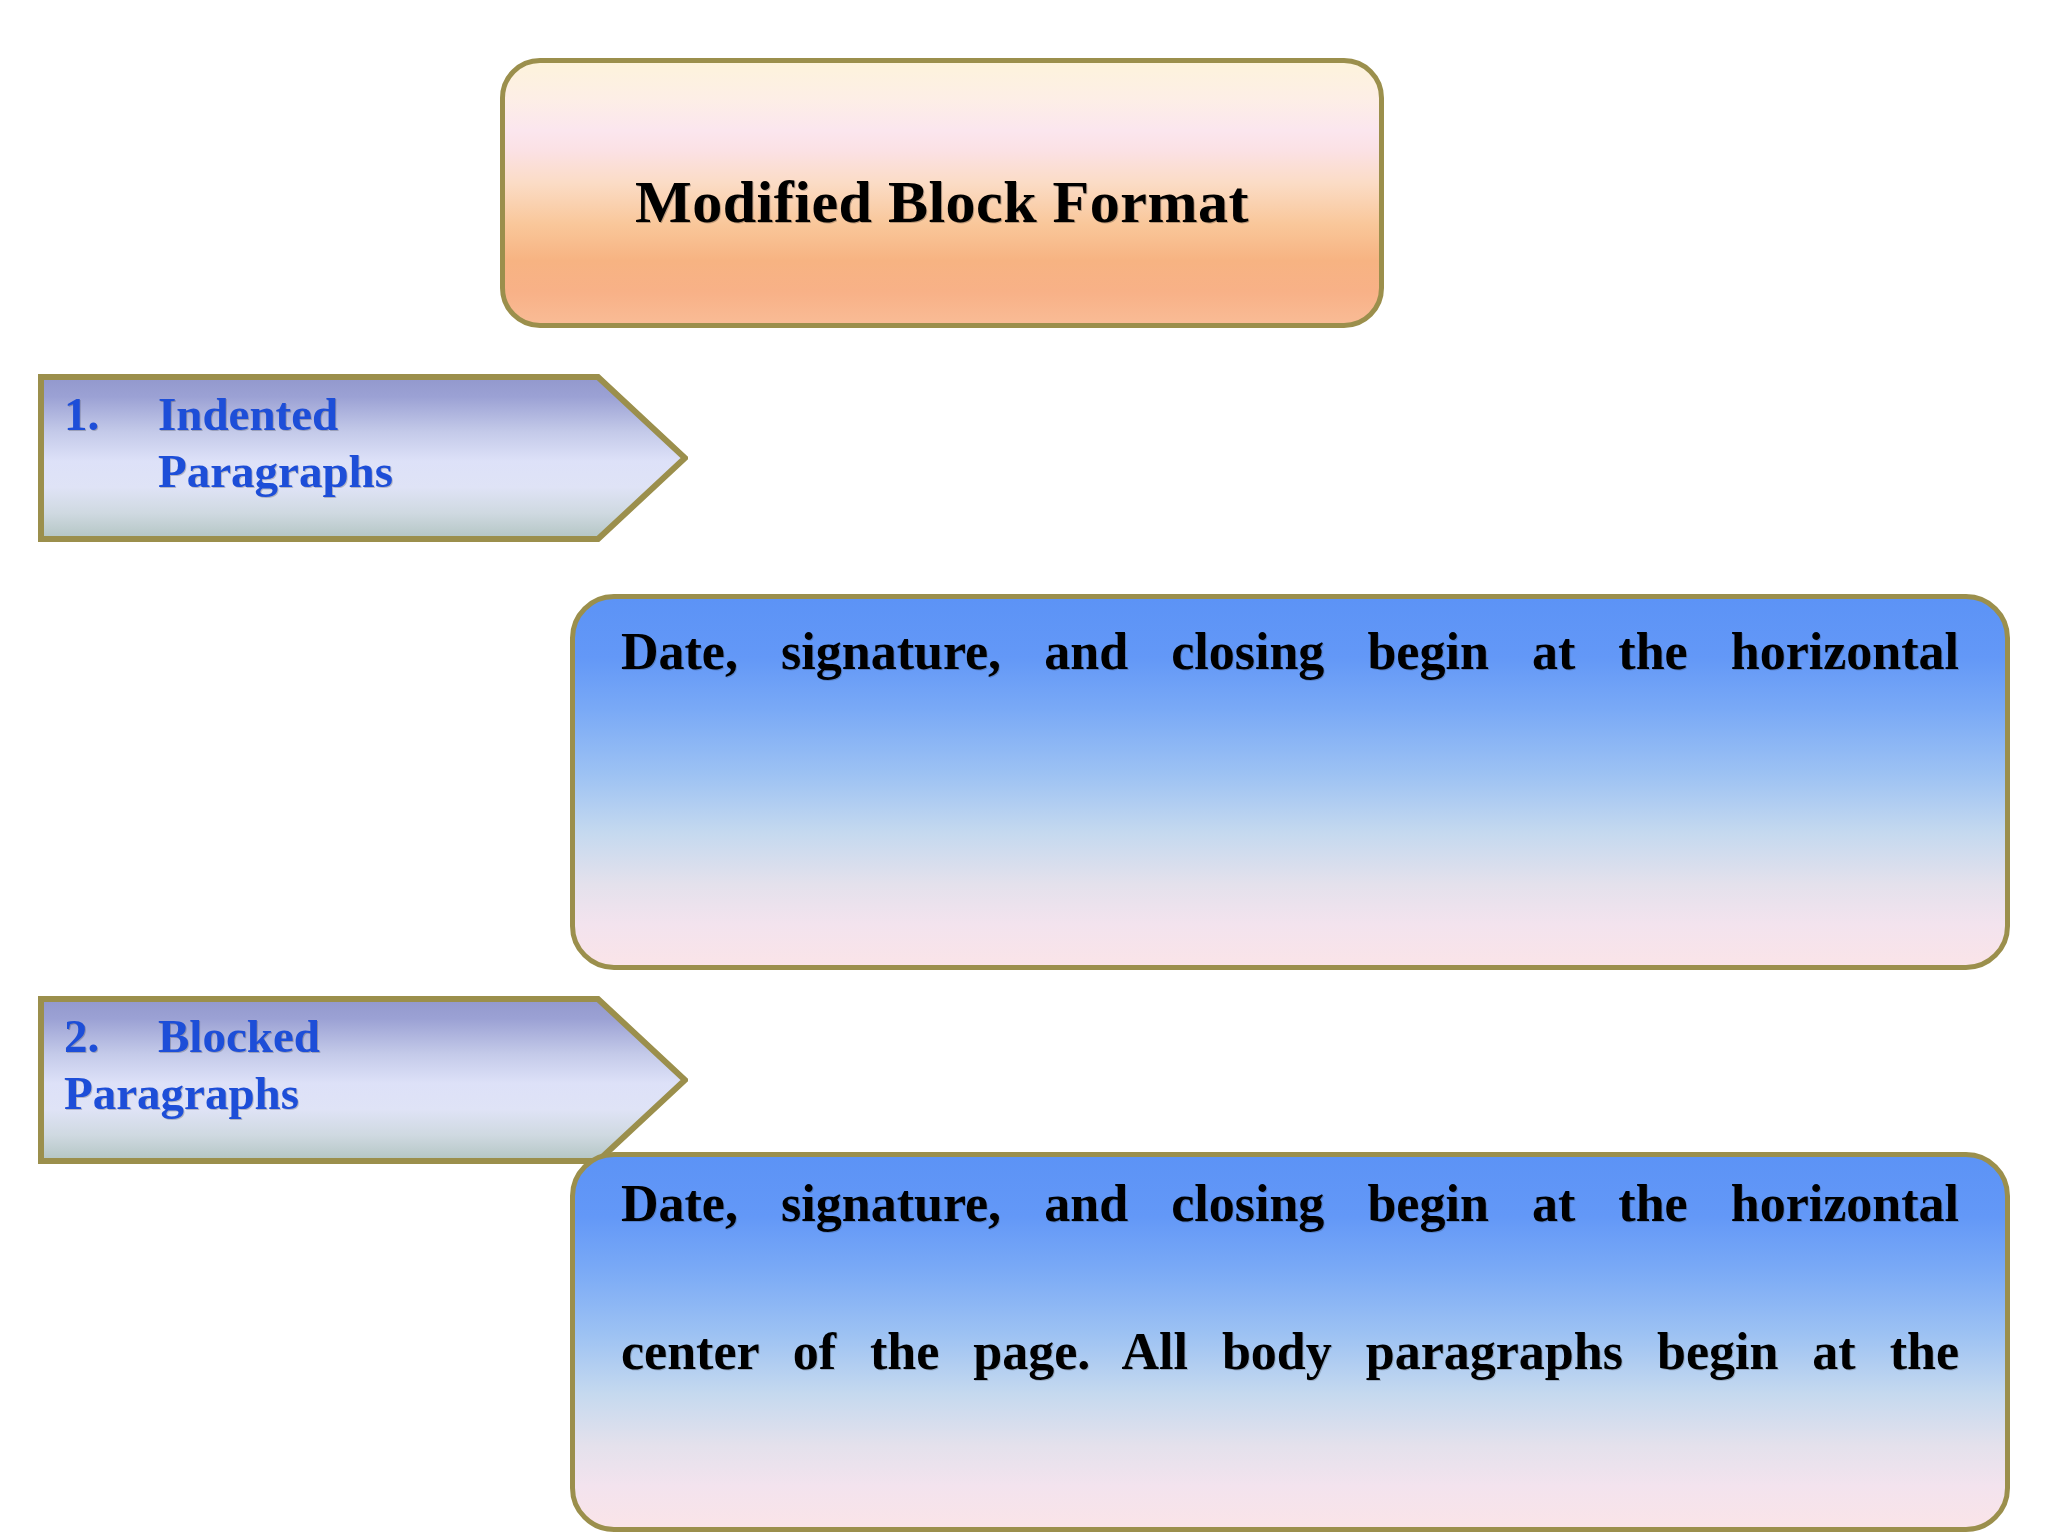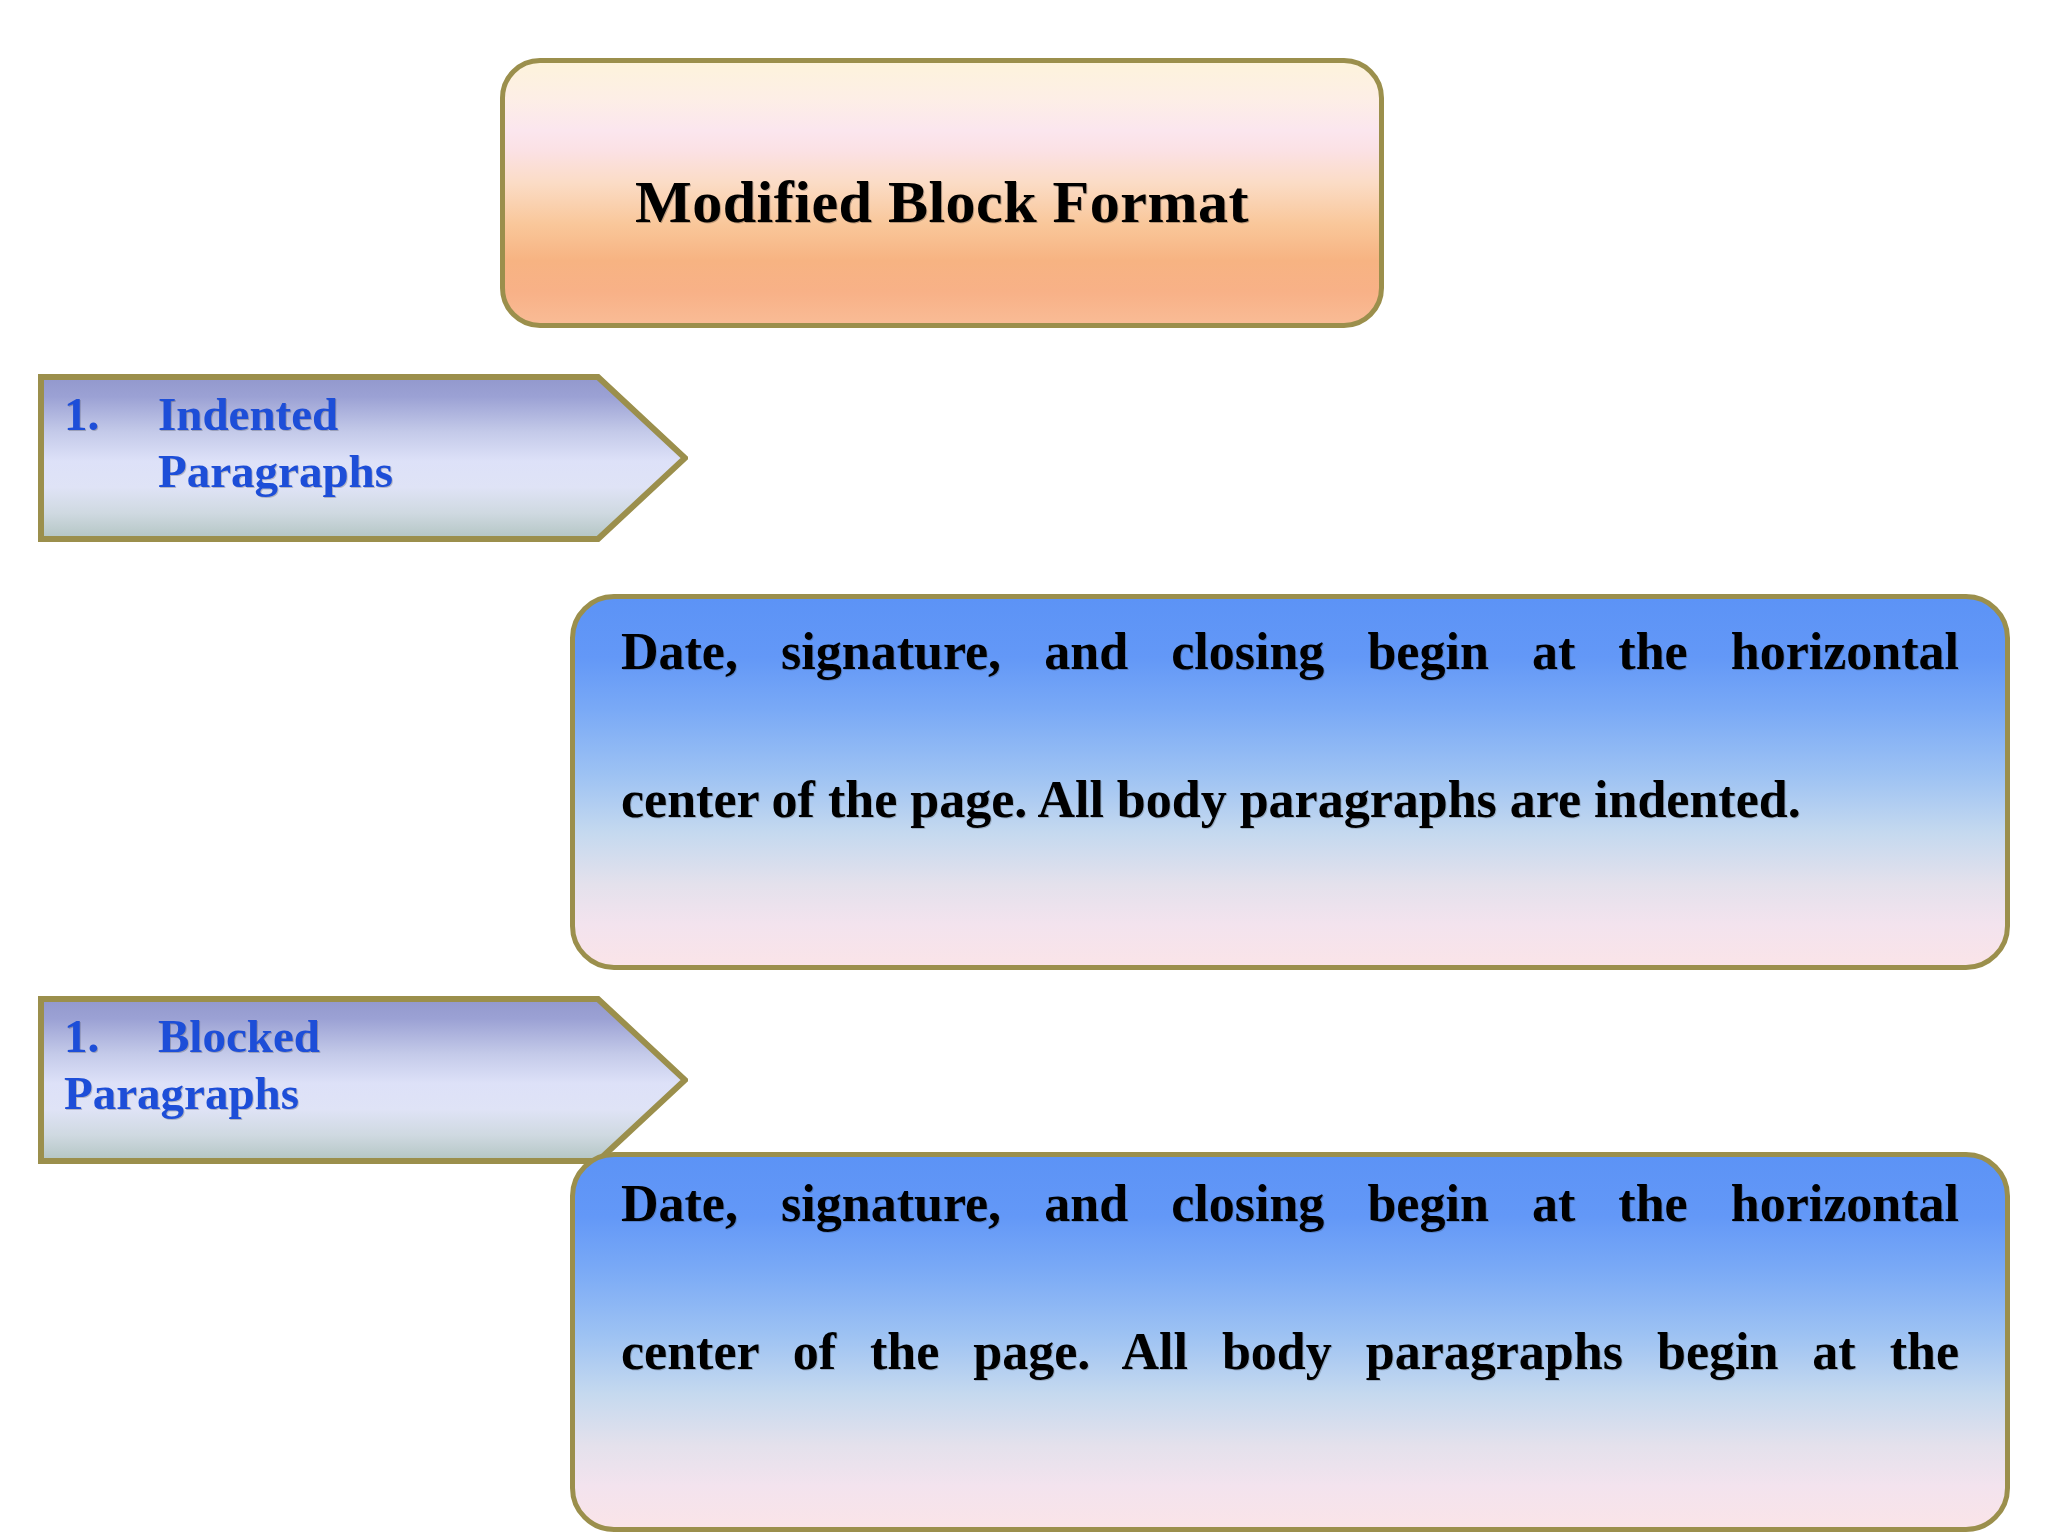--- a/index.html
+++ b/index.html
@@ -160,40 +160,39 @@
       </defs>
       <polygon points="3,3 560,3 647,84 560,165 3,165" fill="url(#arrowGrad1)" stroke="#9b8f4c" stroke-width="6" stroke-linejoin="miter"></polygon>
     </svg>
     <div class="arrow-label">1.	Indented
         Paragraphs</div>
   </div>
 
   <div class="body-box b1">
     <div class="body-text">
       <span class="justified">Date, signature, and closing begin at the horizontal</span>
-      <span>center of the page. All body paragraphs are indented.</span>
     </div>
   </div>
 
   <div class="arrow-wrap a2">
     <svg class="arrow-svg" viewBox="0 0 650 168" preserveAspectRatio="none">
       <defs>
         <linearGradient id="arrowGrad2" x1="0" y1="0" x2="0" y2="1">
           <stop offset="0%" stop-color="#9298cd"></stop>
           <stop offset="12%" stop-color="#9ba1d4"></stop>
           <stop offset="34%" stop-color="#c4cae9"></stop>
           <stop offset="52%" stop-color="#dde1f8"></stop>
           <stop offset="68%" stop-color="#dfe3f6"></stop>
           <stop offset="84%" stop-color="#cfd9e1"></stop>
           <stop offset="100%" stop-color="#b3c5c3"></stop>
         </linearGradient>
       </defs>
       <polygon points="3,3 560,3 647,84 560,165 3,165" fill="url(#arrowGrad2)" stroke="#9b8f4c" stroke-width="6" stroke-linejoin="miter"></polygon>
     </svg>
-    <div class="arrow-label">1.	Blocked
+    <div class="arrow-label">2.	Blocked
 Paragraphs</div>
   </div>
 
   <div class="body-box b2">
     <div class="body-text">
       <span class="justified">Date, signature, and closing begin at the horizontal</span>
       <span class="justified">center of the page. All body paragraphs begin at the</span>
     </div>
   </div>
 

